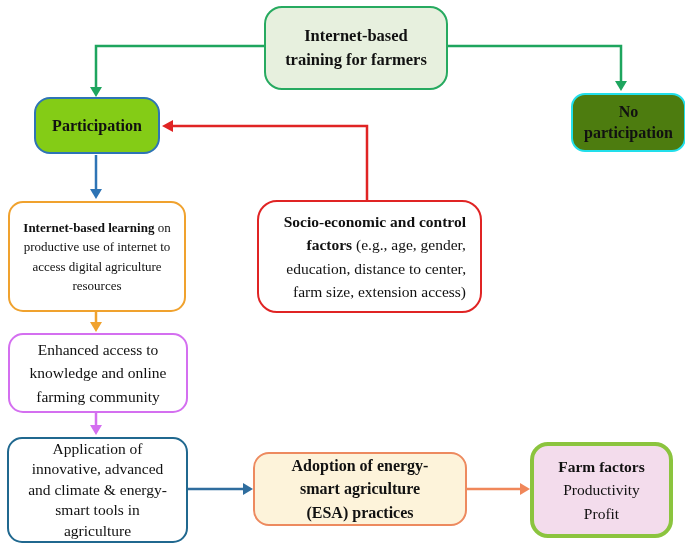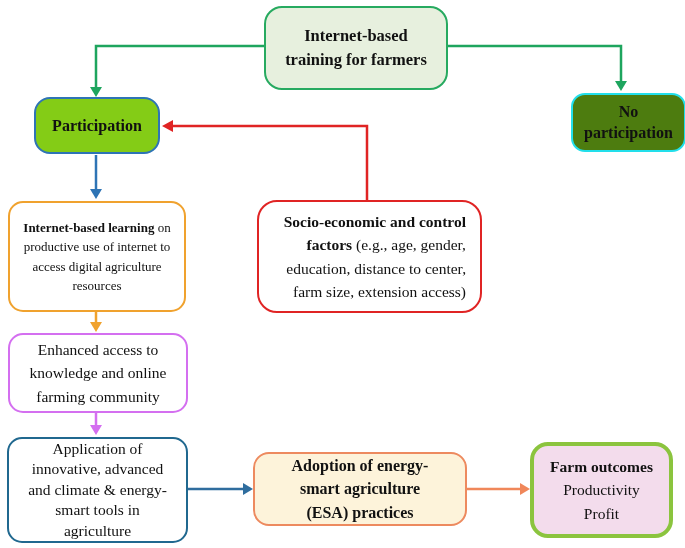--- a/index.html
+++ b/index.html
@@ -108,19 +108,19 @@
   <div class="node" id="node-application" style="border-color: rgb(32, 104, 143);">
     <span>Application of innovative, advanced and climate &amp; energy-smart tools in agriculture</span>
   </div>
 
   <div class="node" id="node-adoption" style="border-color: rgb(237, 138, 95); background-color: rgb(253, 243, 218);">
     <span>Adoption of energy-smart agriculture (ESA) practices</span>
   </div>
 
   <div class="node" id="node-outcomes" style="border-color: rgb(139, 196, 62); background-color: rgb(243, 220, 236);">
     <div>
-      <div class="bold">Farm outcomes</div>
+      <div class="bold">Farm factors</div>
       <div>Productivity</div>
       <div>Profit</div>
     </div>
   </div>
 
 </div>
 
 </body></html>

